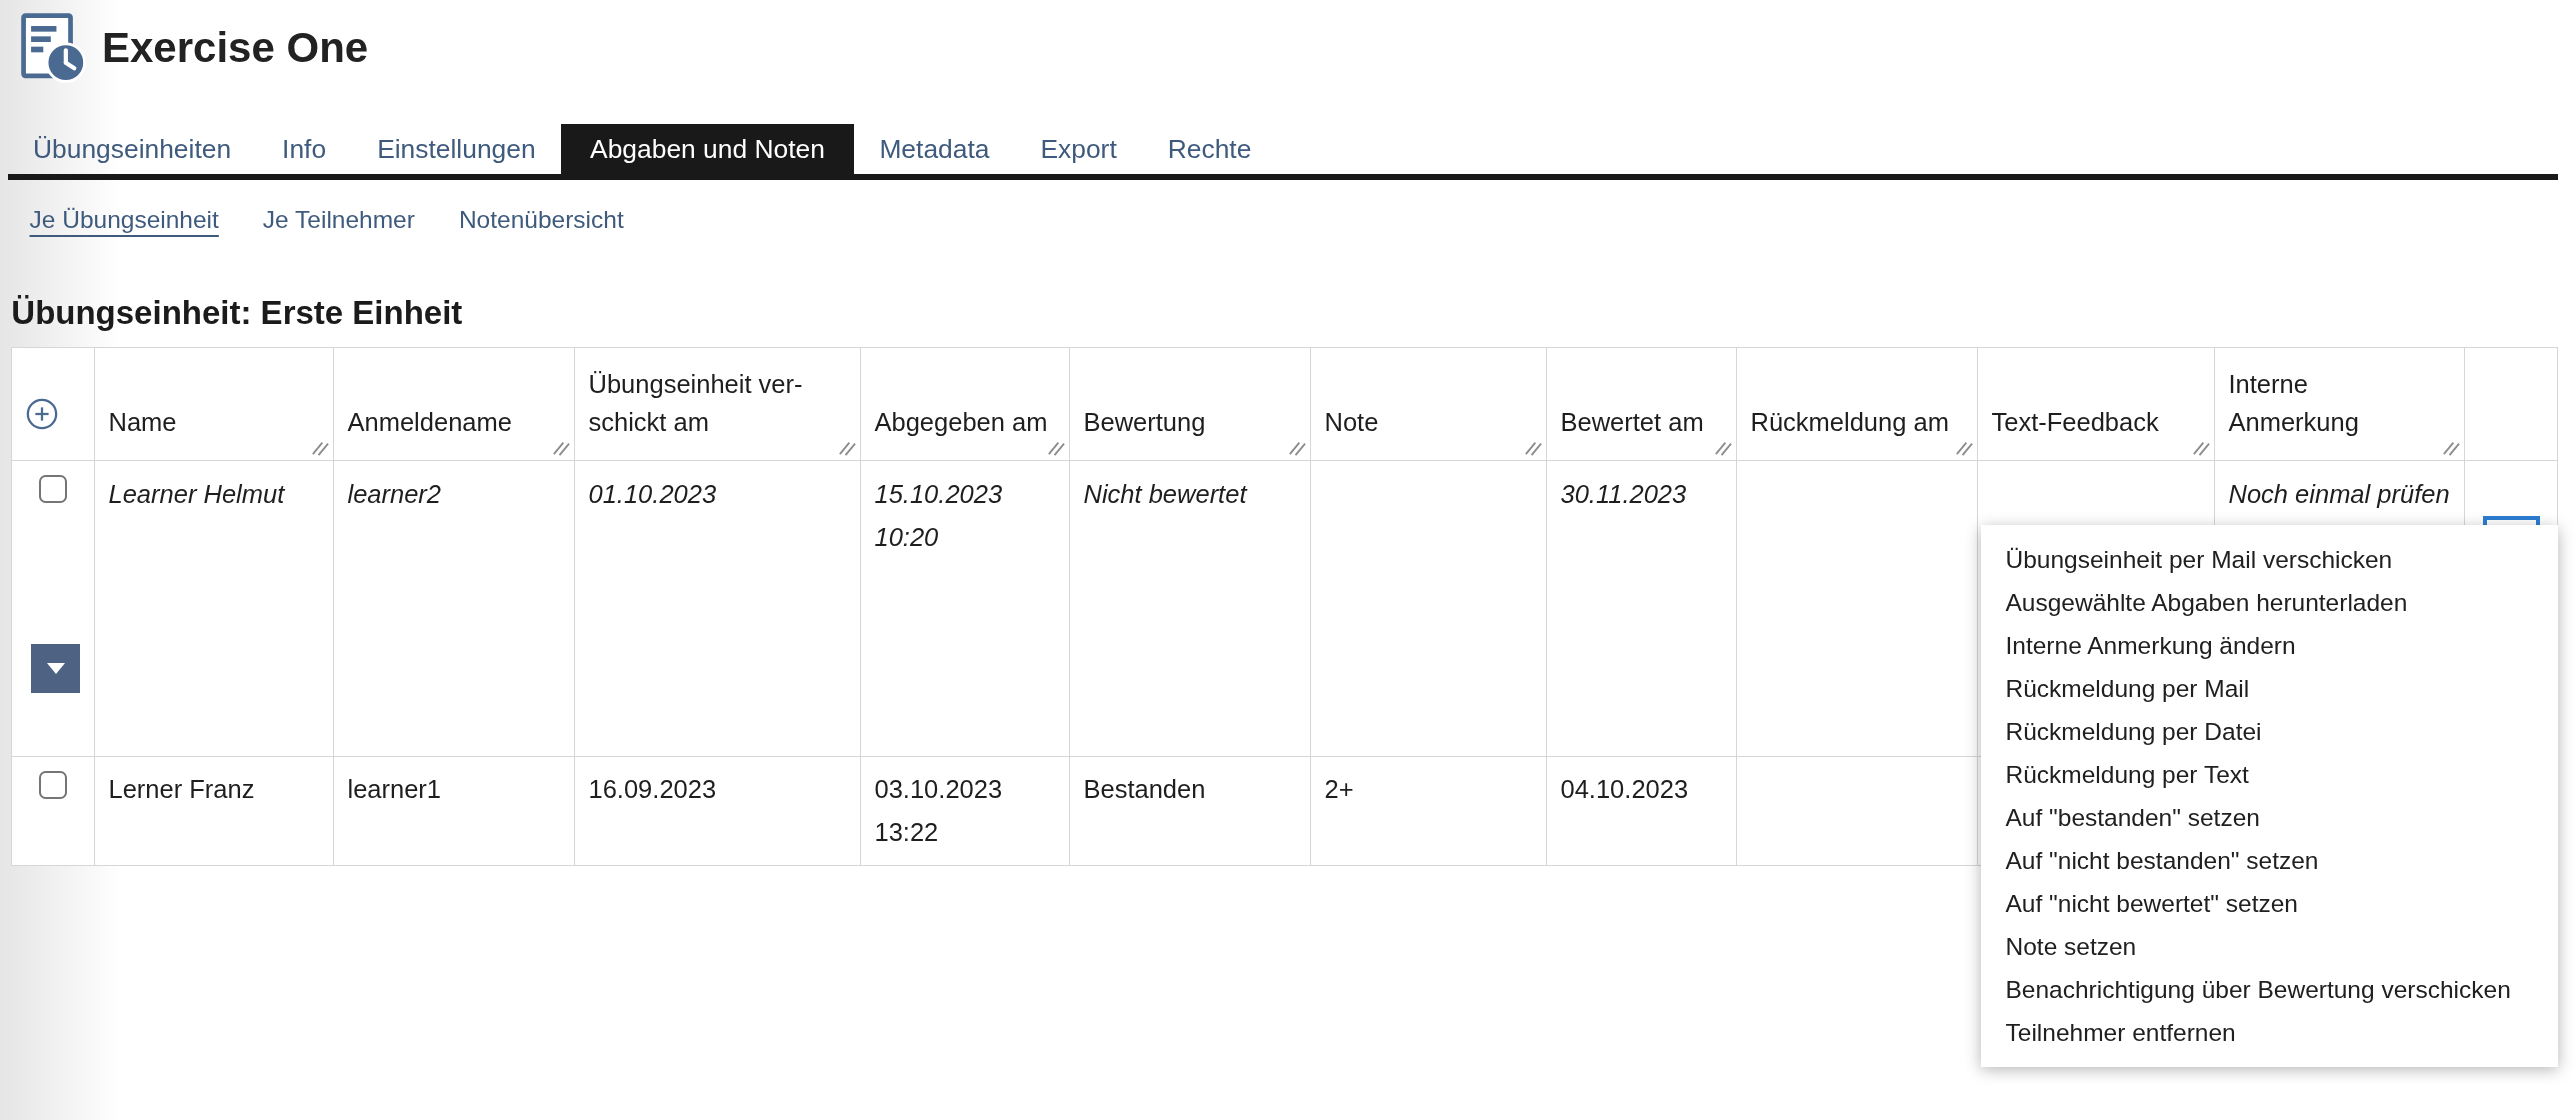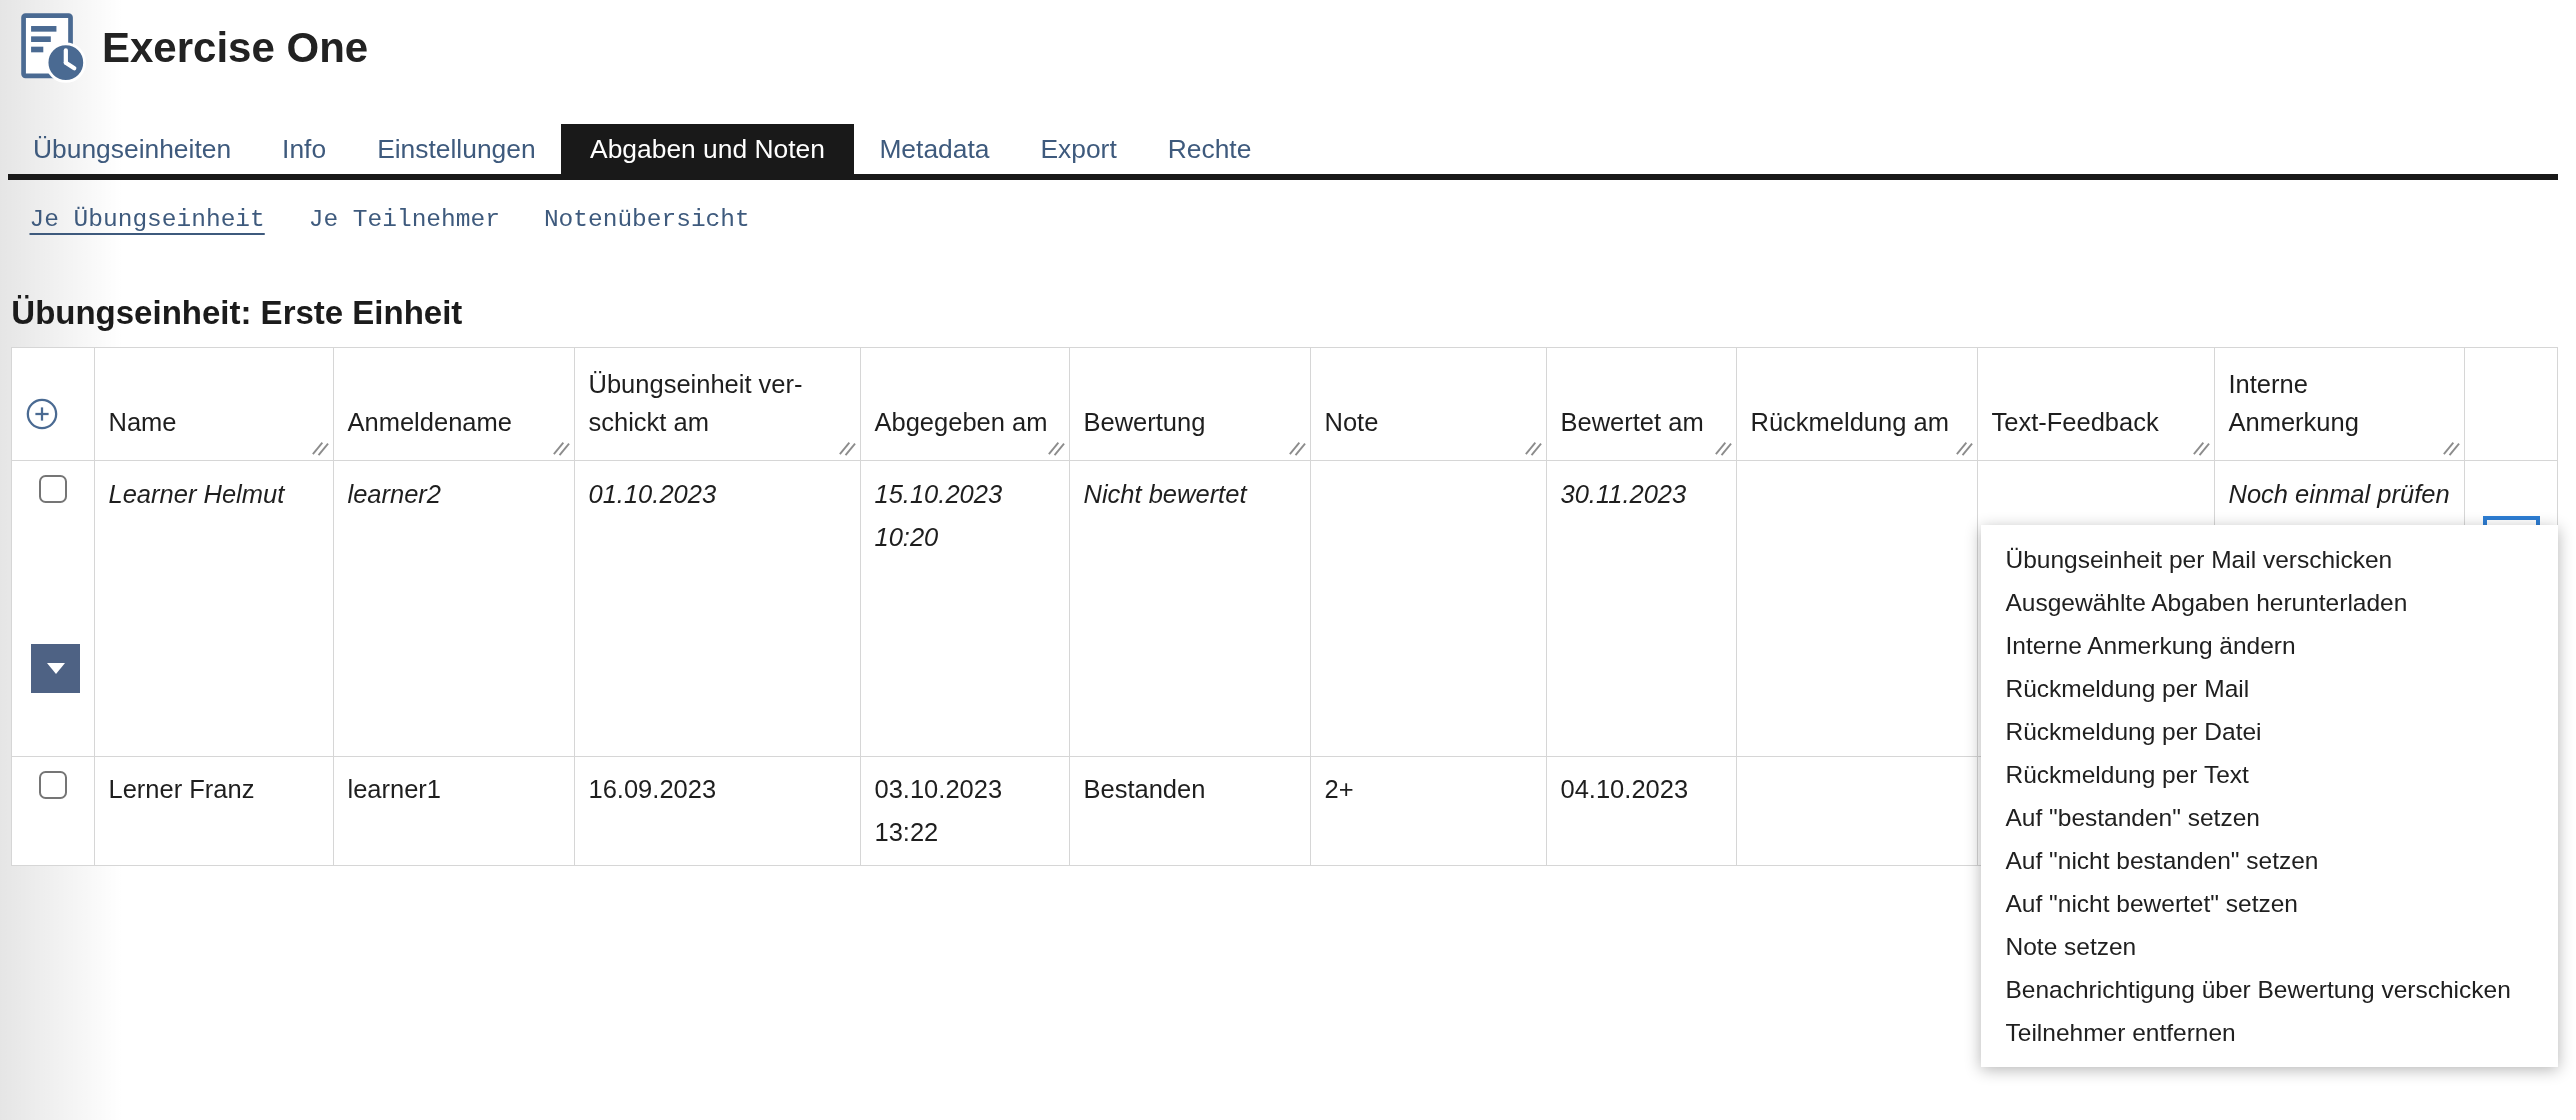--- a/index.html
+++ b/index.html
@@ -17,21 +17,21 @@
     color:#222; line-height:53px; letter-spacing:0; }
 
   
   .tabs { position:absolute; left:7.5px; top:124px; height:51px; display:flex; align-items:stretch; z-index:2; }
   .tab { display:flex; align-items:center; padding:0 25.5px; font-size:26.4px; color:#3e5a7d; cursor:pointer; }
   .tab.active { background:#191919; color:#fff; padding:0 29px; }
   .tab-rule { position:absolute; left:7.5px; top:174px; width:2550px; height:5.7px; background:#191919; z-index:1; }
 
   
   .subnav { position:absolute; left:7.5px; top:202px; display:flex; z-index:2; }
-  .subnav-item { padding:0 22px; font-size:24.5px; line-height:36px; color:#3e5a7d; cursor:pointer;font-family:Liberation Mono, monospace; }
+  .subnav-item { padding:0 22px; font-size:24.5px; line-height:36px; color:#3e5a7d; cursor:pointer; }
   .subnav-item.active { text-decoration:underline; text-underline-offset:6.6px; text-decoration-thickness:1.9px; }
 
   
   .section-title { position:absolute; left:11.3px; top:291px; font-size:33px; font-weight:600;
     color:#1b1b1b; line-height:43px; z-index:2; }
 
   
   table.grid { position:absolute; left:11.3px; top:347px; width:2545px; border-collapse:collapse;
     background:#fff; z-index:2; table-layout:fixed; }
   table.grid th, table.grid td { border:0.9px solid #d6d6d6; }

